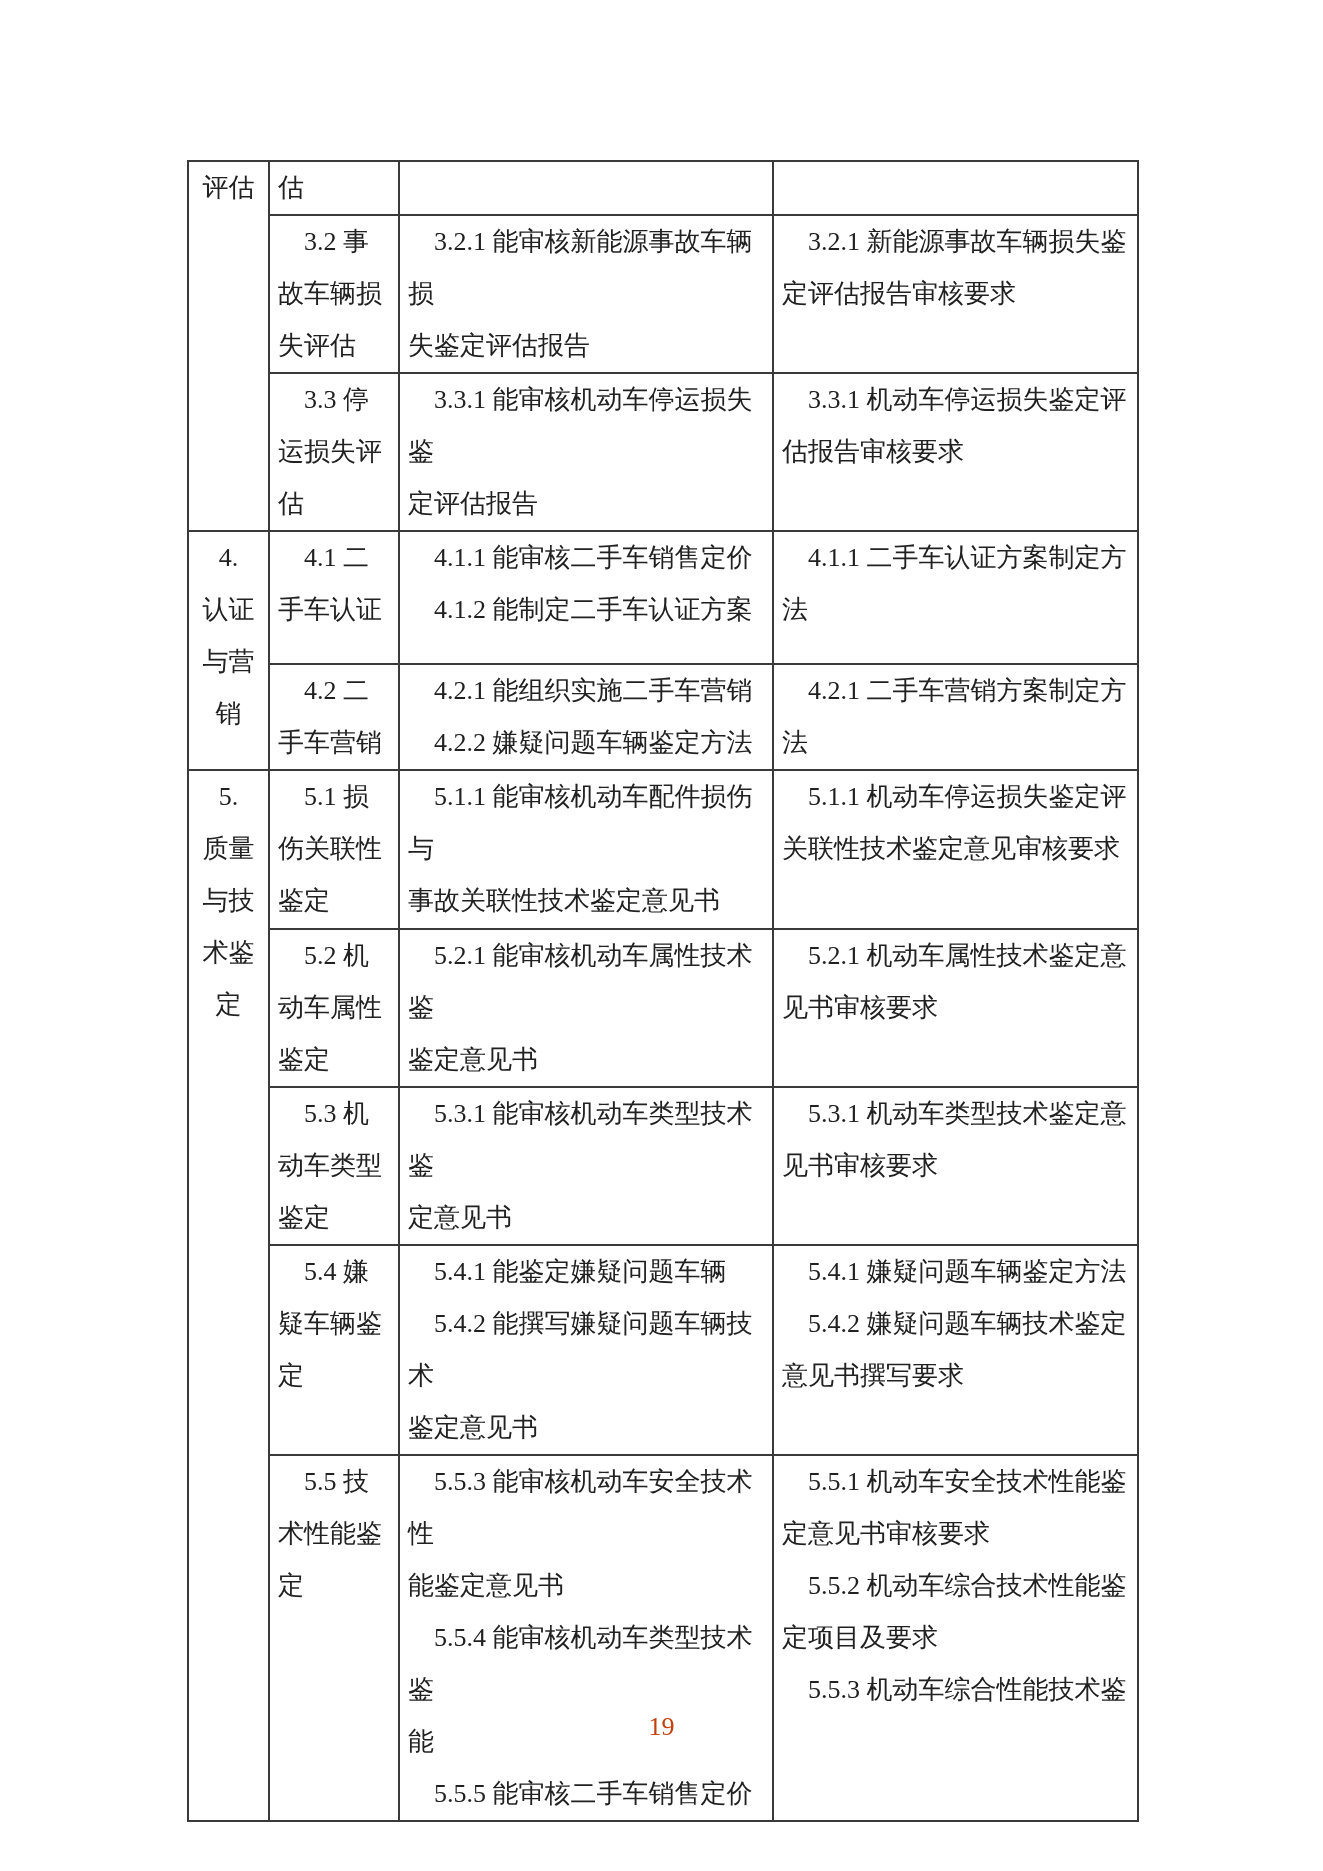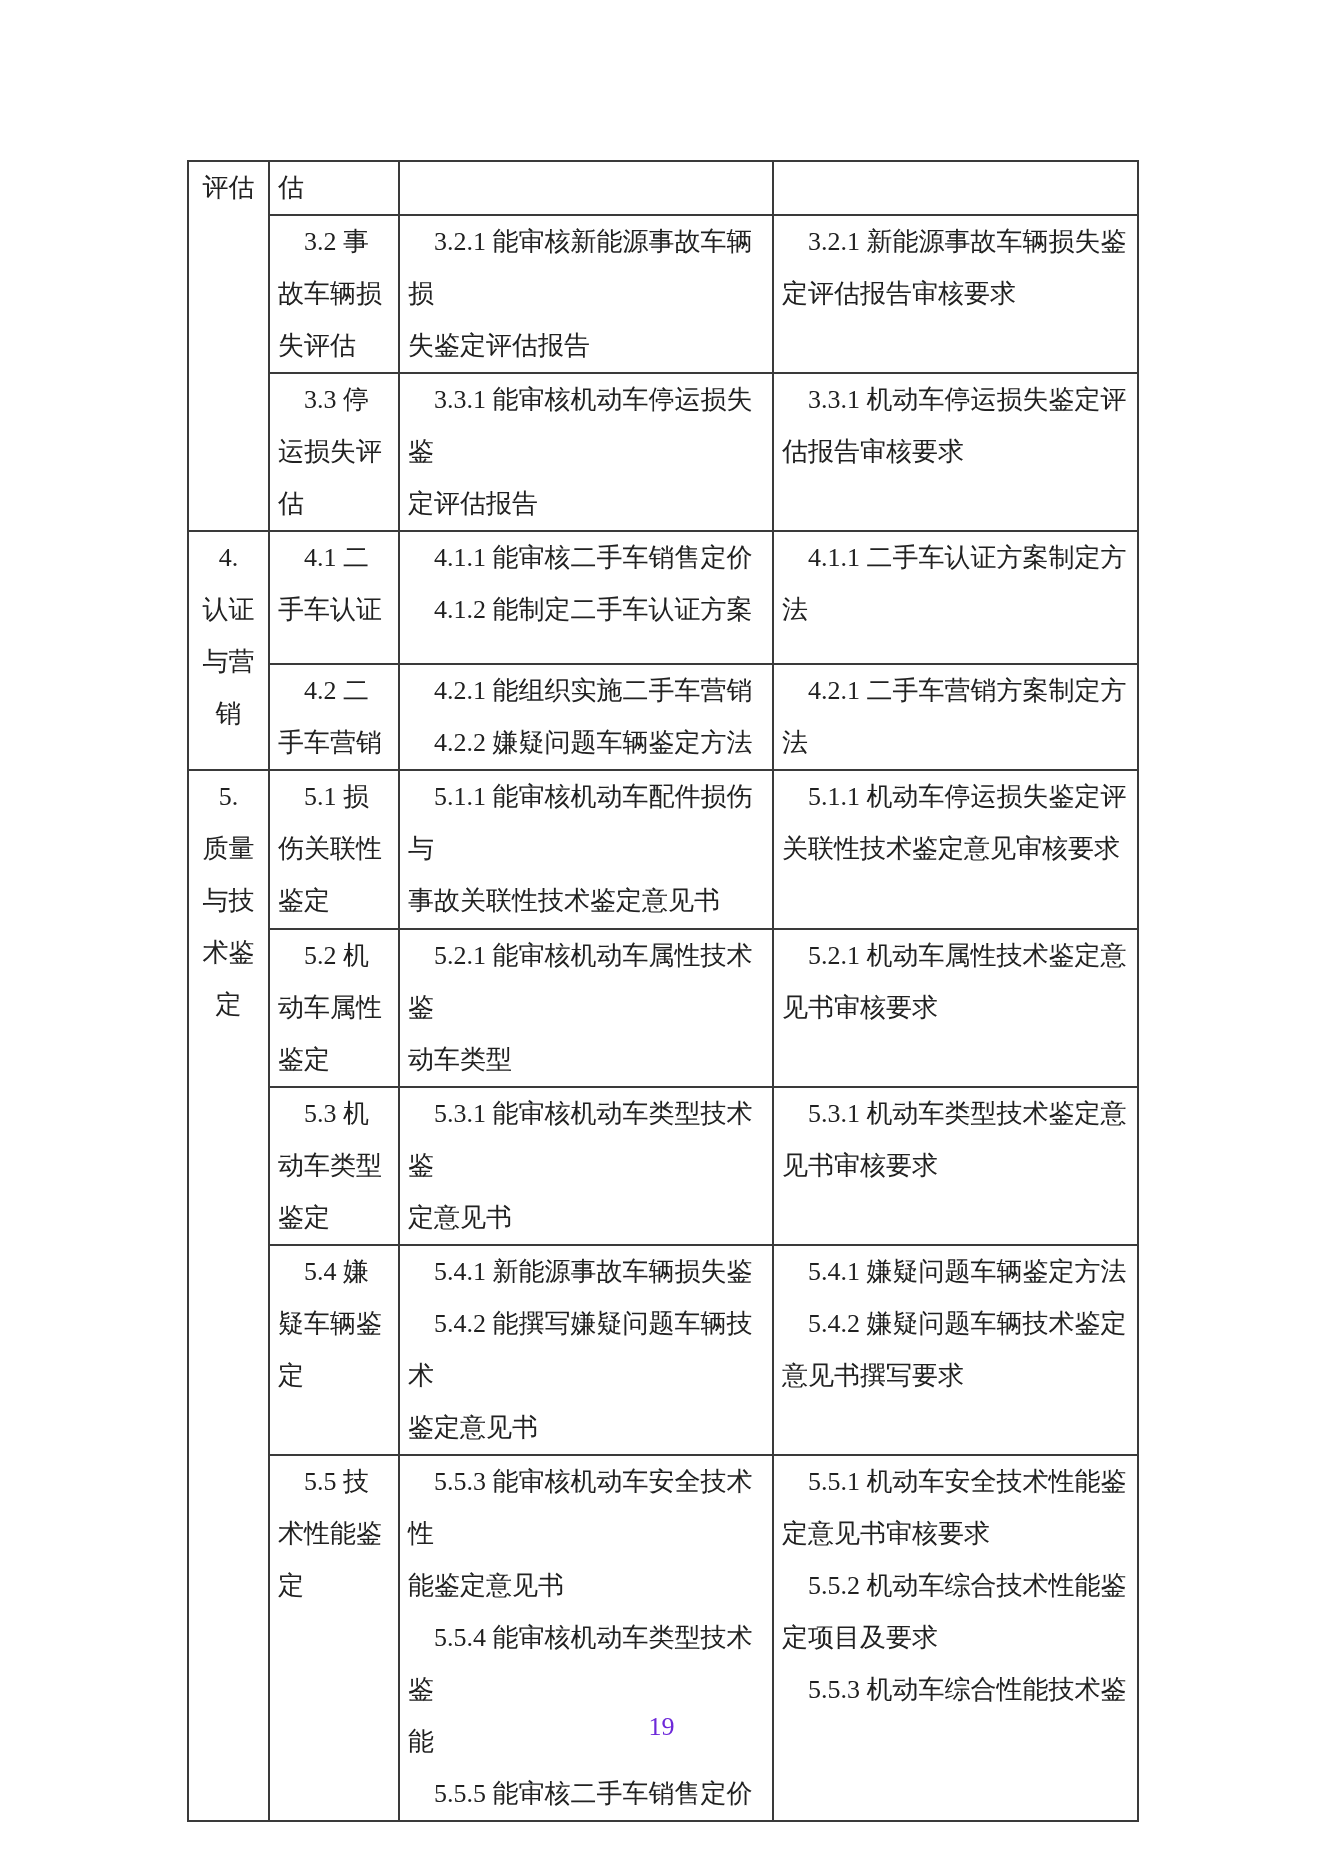--- a/index.html
+++ b/index.html
@@ -50,21 +50,21 @@
     text-indent: 0;
   }
   .page-number {
     position: absolute;
     top: 1703px;
     left: 0;
     width: 100%;
     text-align: center;
     font-size: 26px;
     line-height: 48px;
-    color: #6d28d9;
+    color: #c2410c;
   }
 </style>
 </head>
 <body>
 
 <div class="page">
 
   <table class="doc-table">
     <colgroup>
       <col style="width:81px">
@@ -177,21 +177,21 @@
       </tr>
 
       <tr style="height:156px">
         <td>
           <div class="para">5.2 机
 动车属性
 鉴定</div>
         </td>
         <td>
           <div class="para">5.2.1 能审核机动车属性技术鉴
-动车类型</div>
+鉴定意见书</div>
         </td>
         <td>
           <div class="para">5.2.1 机动车属性技术鉴定意
 见书审核要求</div>
         </td>
       </tr>
 
       <tr style="height:156px">
         <td>
           <div class="para">5.3 机
@@ -208,21 +208,21 @@
         </td>
       </tr>
 
       <tr style="height:156px">
         <td>
           <div class="para">5.4 嫌
 疑车辆鉴
 定</div>
         </td>
         <td>
-          <div class="para">5.4.1 新能源事故车辆损失鉴</div>
+          <div class="para">5.4.1 能鉴定嫌疑问题车辆</div>
           <div class="para">5.4.2 能撰写嫌疑问题车辆技术
 鉴定意见书</div>
         </td>
         <td>
           <div class="para">5.4.1 嫌疑问题车辆鉴定方法</div>
           <div class="para">5.4.2 嫌疑问题车辆技术鉴定
 意见书撰写要求</div>
         </td>
       </tr>
 

